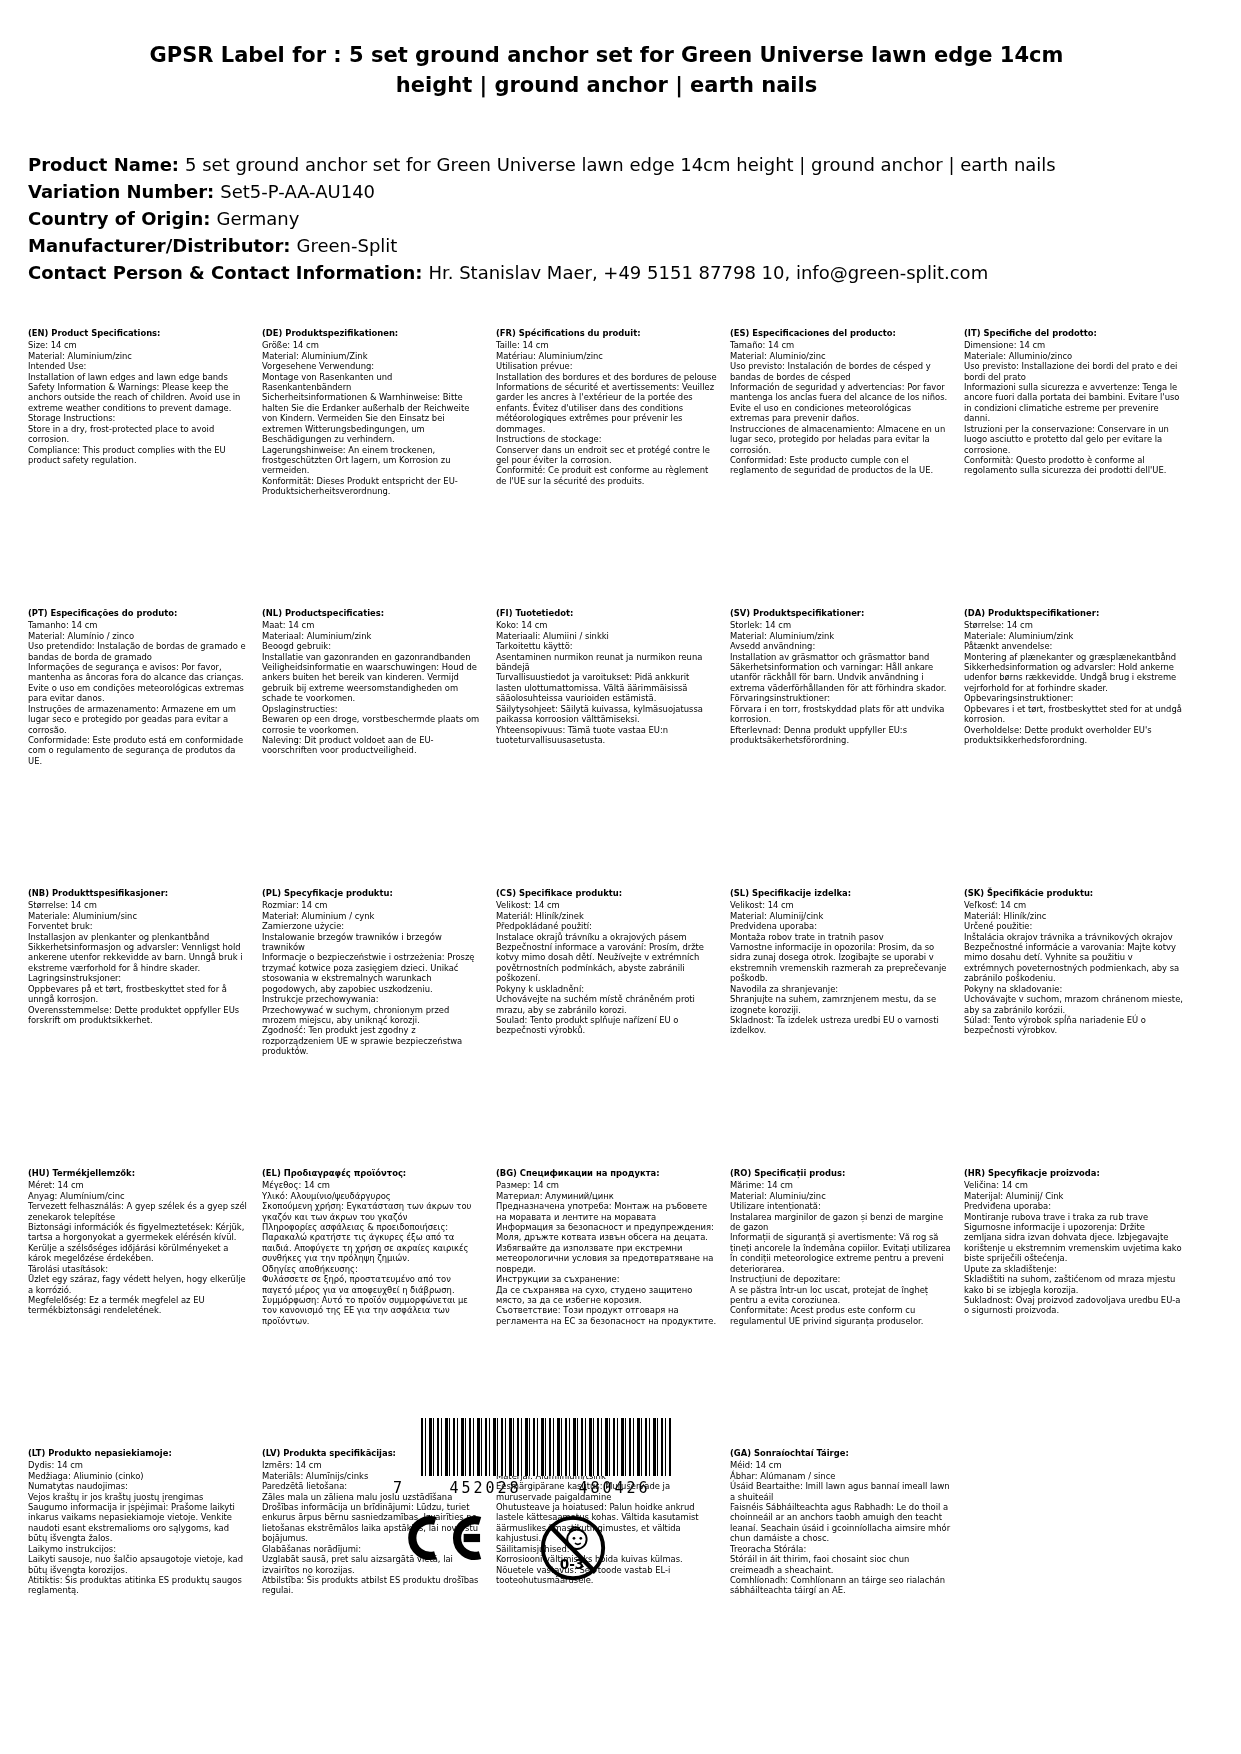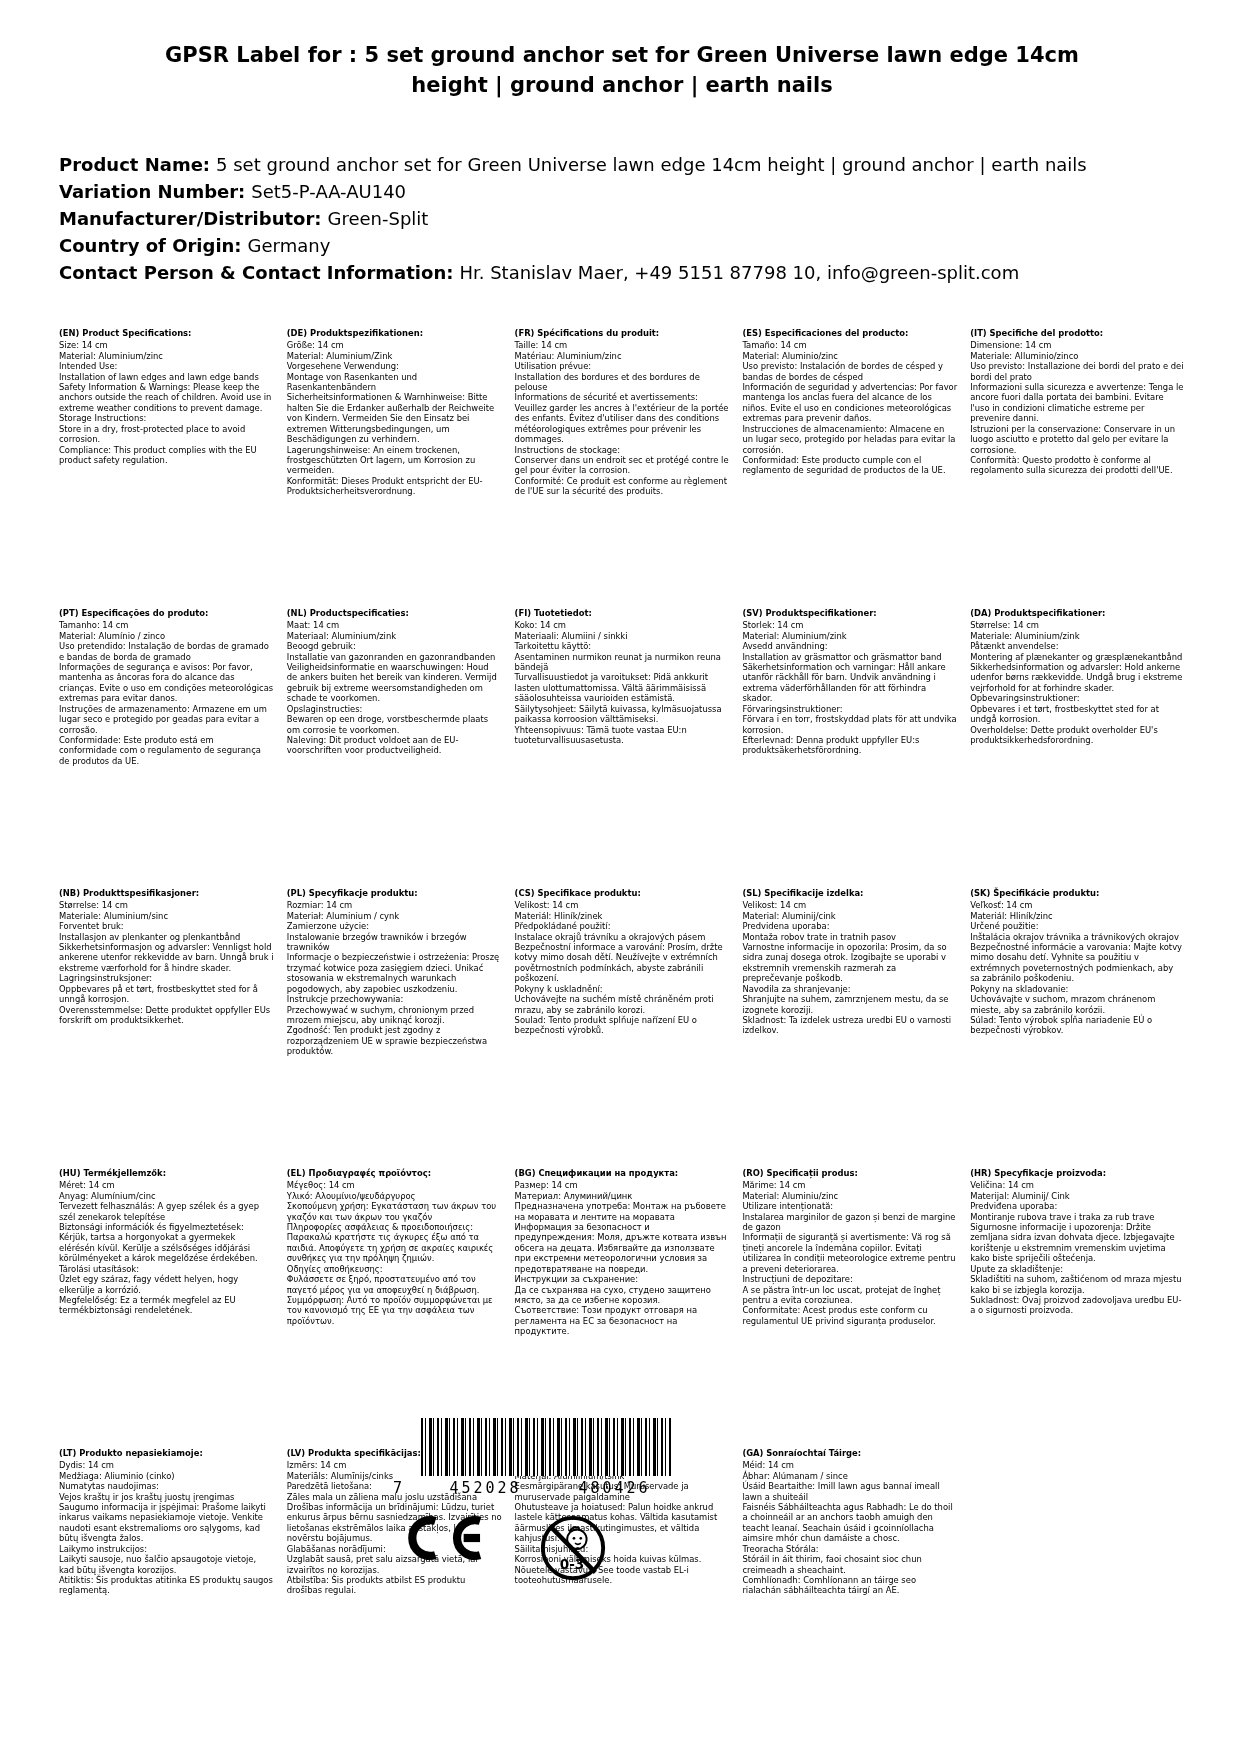--- a/index.html
+++ b/index.html
@@ -1,21 +1,21 @@
 <!DOCTYPE html>
 <html><head>
 <meta charset="utf-8">
 <style>
   * { margin:0; padding:0; box-sizing:border-box; }
   html, body { background:#ffffff; }
   body {
     width:1241px; height:1754px; position:relative; overflow:hidden;
     font-family:"DejaVu Sans","Liberation Sans",sans-serif; color:#000;
   }
-  .page { padding:30px 56px 0 59px; }
+  .page { padding:30px 56px 0 28px; }
   .title {
     font-size:21px; font-weight:bold; text-align:center; line-height:1.45;
     max-width:950px; margin:10px auto 0 auto;
   }
   .product-info { margin-top:50px; font-size:18px; line-height:1.5; }
   .pi-row { white-space:normal; }
   .pi-label { font-weight:bold; margin-right:6px; }
   .lang-grid {
     margin-top:42px; display:grid; grid-template-columns:repeat(5,1fr);
     column-gap:13px; row-gap:28px;
@@ -49,24 +49,24 @@
   <h1 class="title">GPSR Label for : 5 set ground anchor set for Green Universe lawn edge 14cm height | ground anchor | earth nails</h1>
 
   <div class="product-info">
       <div class="pi-row">
     <span class="pi-label">Product Name:</span><span class="pi-value">5 set ground anchor set for Green Universe lawn edge 14cm height | ground anchor | earth nails</span>
   </div>
       <div class="pi-row">
     <span class="pi-label">Variation Number:</span><span class="pi-value">Set5-P-AA-AU140</span>
   </div>
       <div class="pi-row">
+    <span class="pi-label">Country of Origin:</span><span class="pi-value">Germany</span>
+  </div>
+      <div class="pi-row">
     <span class="pi-label">Manufacturer/Distributor:</span><span class="pi-value">Green-Split</span>
-  </div>
-      <div class="pi-row">
-    <span class="pi-label">Country of Origin:</span><span class="pi-value">Germany</span>
   </div>
       <div class="pi-row">
     <span class="pi-label">Contact Person &amp; Contact Information:</span><span class="pi-value">Hr. Stanislav Maer, +49 5151 87798 10, info@green-split.com</span>
   </div>
     </div>
 
   <div class="lang-grid">
       <div class="lang-block">
     <div class="lang-heading">(EN) Product Specifications:</div>
     <div class="lang-body">Size: 14 cm

